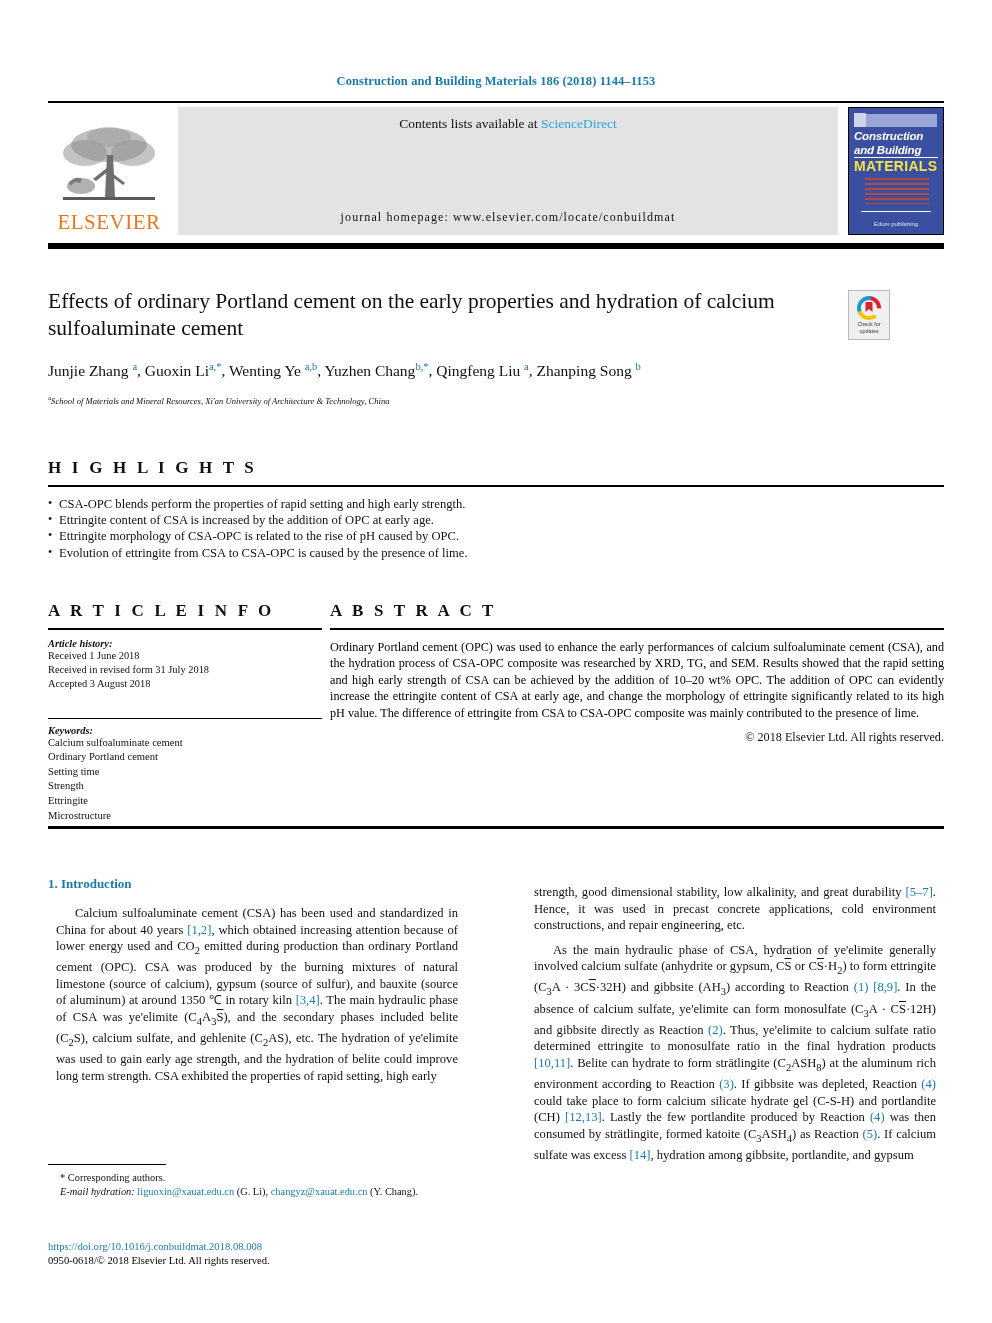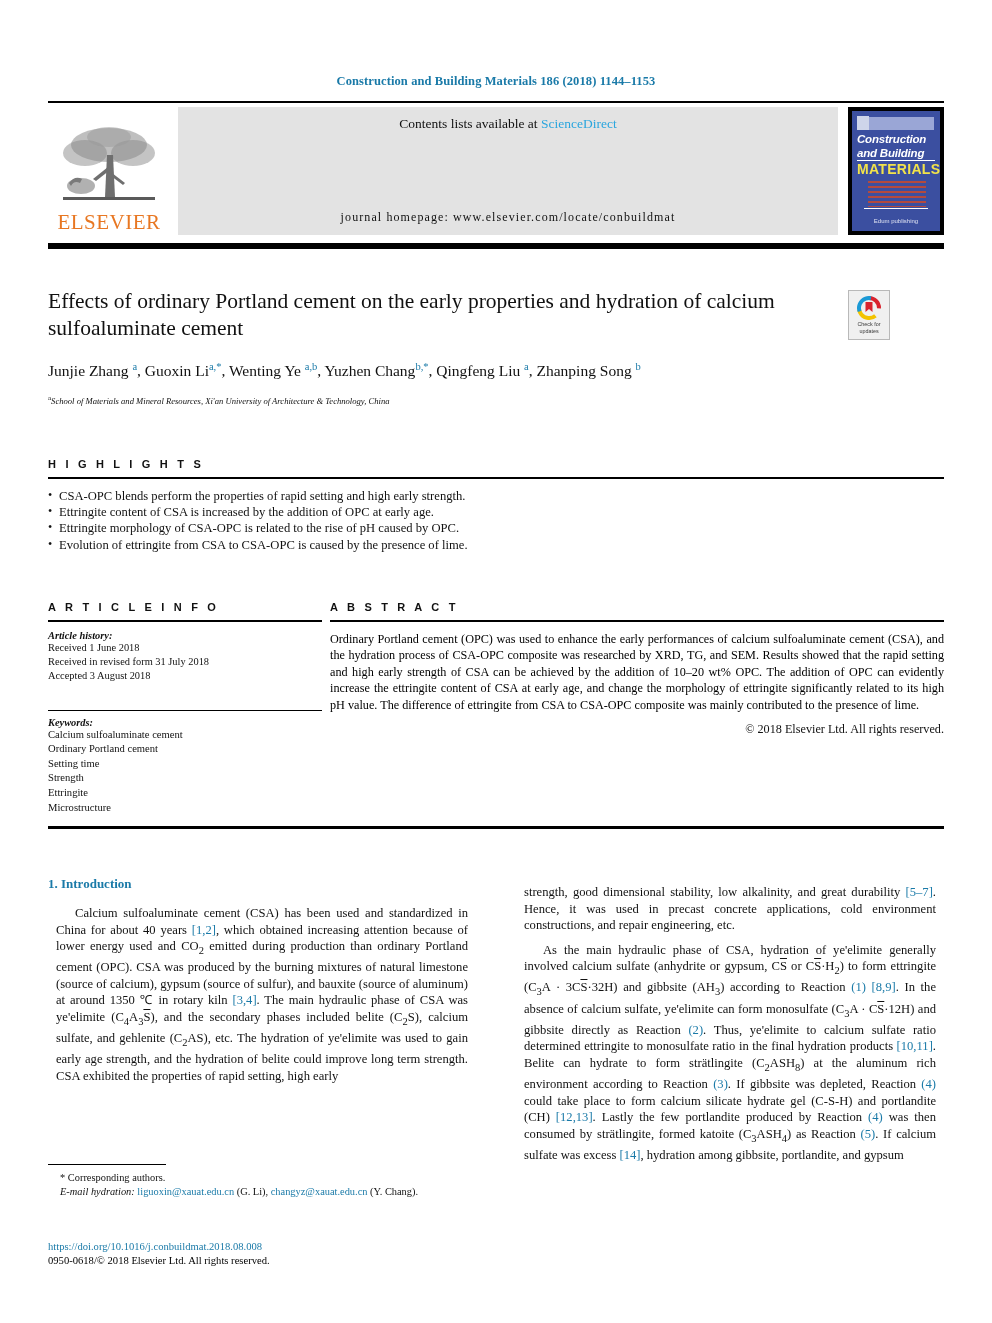--- a/index.html
+++ b/index.html
@@ -99,21 +99,21 @@
   }
   .homepage-line {
     font-size: 12px;
     letter-spacing: 1.1px;
     color: #111;
   }
   .cover-thumb {
     flex: 0 0 96px;
     width: 96px;
     height: 128px;
-    border: 4px solid #000000;
+    border: 1px solid #000000;
     background: #3b4fa0;
     position: relative;
     overflow: hidden;
     box-sizing: border-box;
   }
   .cov-top { position:absolute; top:6px; left:6px; right:6px; height:13px; background:#9aa6d6; }
   .cov-mark { position:absolute; top:5px; left:5px; width:12px; height:14px; background:#ced5ea; }
   .cov-t1, .cov-t2 {
     position: absolute; left: 5px; right: 4px;
     color: #ffffff; font-style: italic; font-weight: bold;
@@ -202,23 +202,23 @@
   }
   .affils sup { font-style: normal; font-size: 7px; }
 
   
   .rule-thin { height:1px; background:#000; }
   .rule-med  { height:2px; background:#000; }
 
   
   .hl-block { position: absolute; left: 48px; top: 458px; width: 896px; }
   .sec-head {
-    font-family: Liberation Sans, sans-serif;
+    font-family: Liberation Serif, serif;
     font-weight: bold;
-    font-size: 11px;
+    font-size: 17px;
     letter-spacing: 3.2px;
     color: #111;
     margin-bottom: 7px;
   }
   .hl-list { margin: 9px 0 0 0; padding: 0; list-style: none; }
   .hl-list li {
     font-size: 12.6px;
     line-height: 16.2px;
     position: relative;
     padding-left: 11px;
@@ -260,21 +260,21 @@
     left: 48px; top: 826px; width: 896px; height: 3px; background:#000;
   }
 
   
   .body-cols {
     position: absolute;
     left: 48px;
     top: 876px;
     width: 896px;
     display: flex;
-    gap: 40px;
+    gap: 60px;
   }
   .col { width: 429px; }
   .sec-title {
     font-family: "Liberation Serif", serif;
     font-weight: bold;
     font-size: 13px;
     color: #1a7aa8;
     margin: 0 0 13px 0;
   }
   .para {

